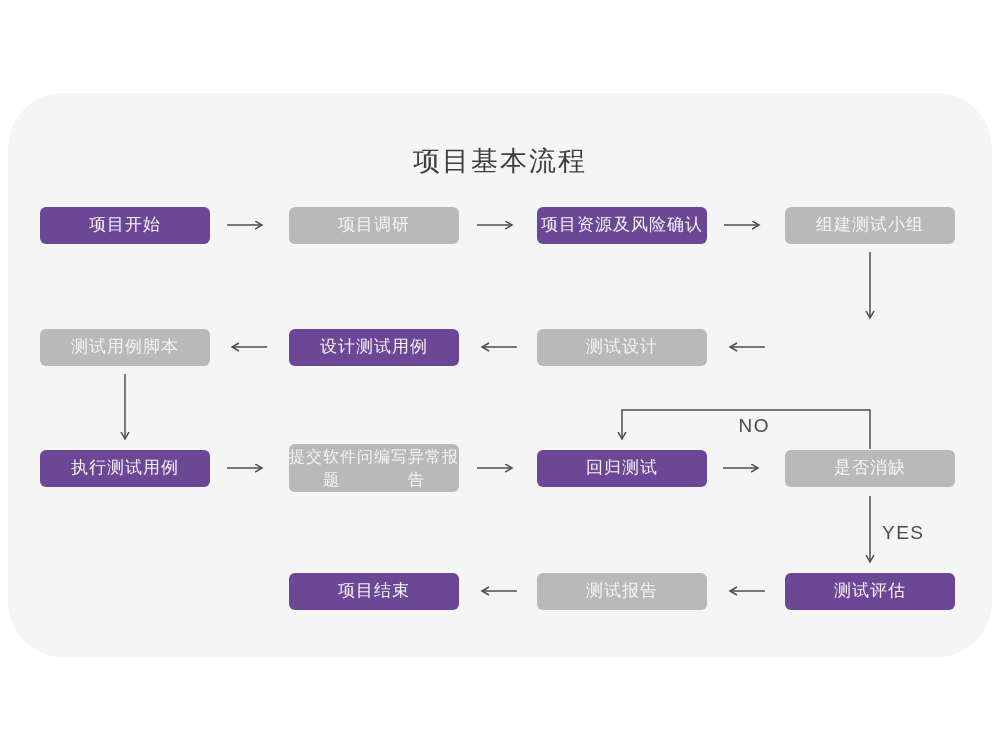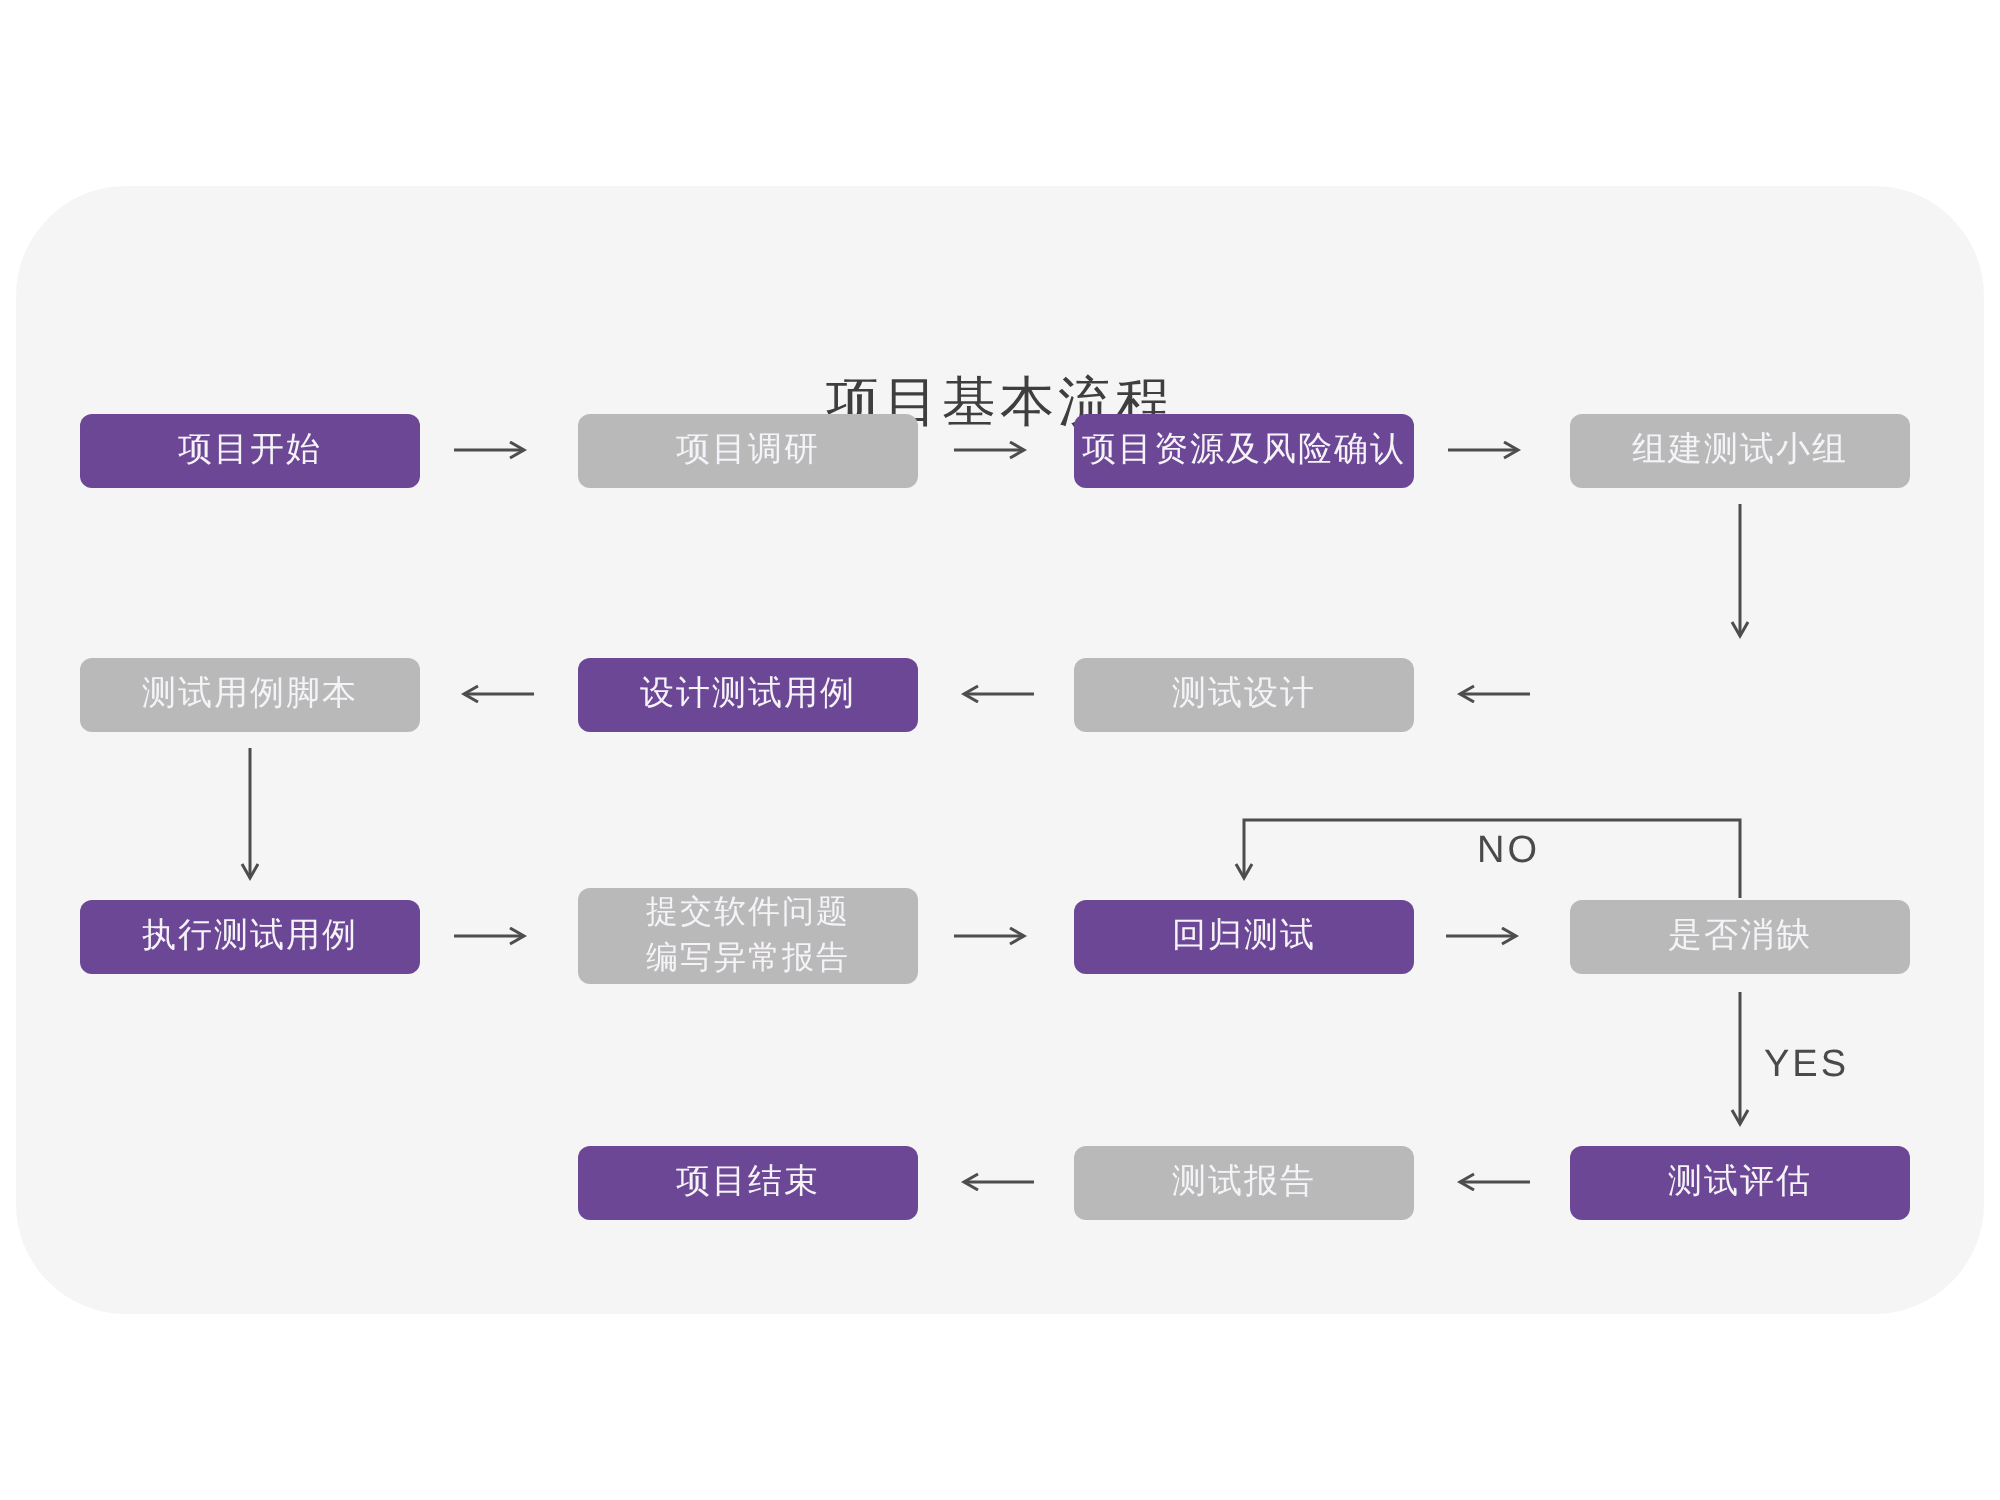--- a/index.html
+++ b/index.html
@@ -28,40 +28,39 @@
   }
   .title{
     position:absolute;
     left:0;top:143px;
     width:1000px;
     text-align:center;
     font-size:27px;
     letter-spacing:2px;
     font-weight:500;
     color:var(--title_color);
-    margin-top:40px;
   }
   .node{
     position:absolute;
     width:170px;height:37px;
     border-radius:6px;
     display:flex;
     align-items:center;
     justify-content:center;
     text-align:center;
     font-size:17px;
     letter-spacing:1px;
     line-height:1.2;
     color:var(--node_text);
   }
   .node.purple{background:var(--purple);}
   .node.gray{background:var(--gray);align-items:center;}
   .node.tall{
     top:444px;height:48px;
-    flex-direction:column;
+    flex-direction:row;
     font-size:16px;
     line-height:1.45;
   }
   .c1{left:40px}.c2{left:289px}.c3{left:537px}.c4{left:785px}
   .r1{top:207px}.r2{top:329px}.r3{top:450px}.r4{top:573px}
   svg.wires{
     position:absolute;
     left:0;top:0;
     width:1000px;height:750px;
     pointer-events:none;

